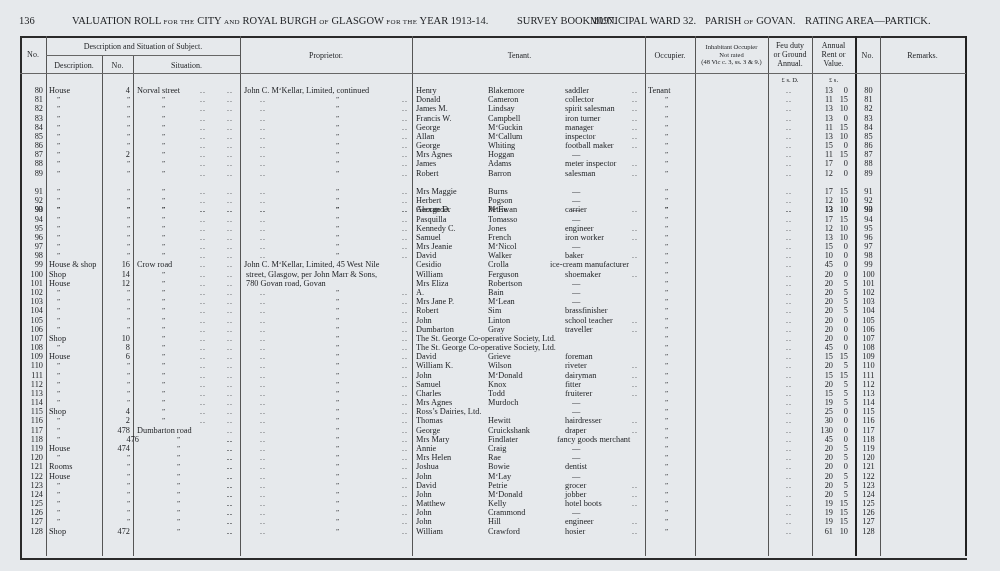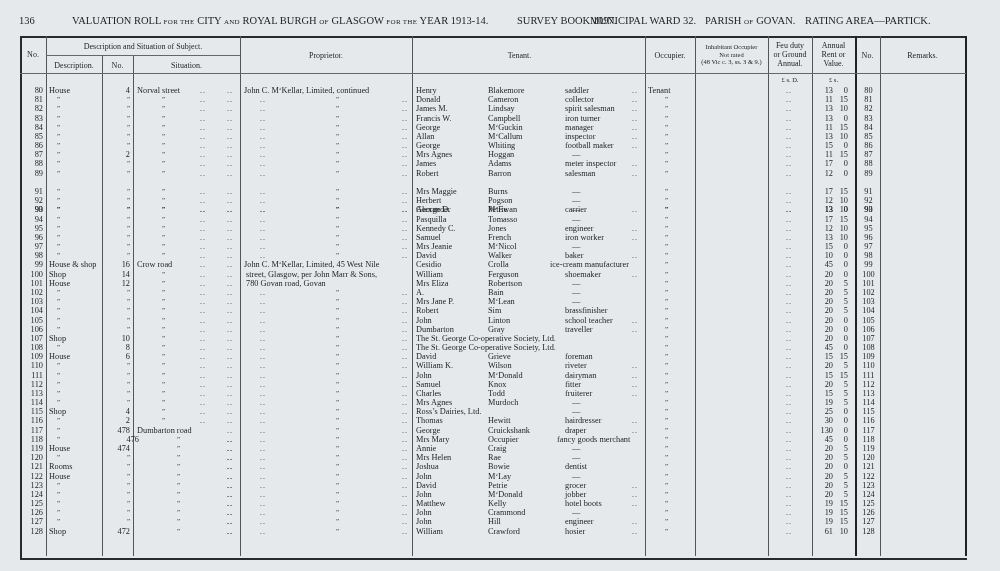--- a/index.html
+++ b/index.html
@@ -822,21 +822,21 @@
       <span class="c r" style="left:20px;width:23px">118</span>
       <span class="c ditto" style="left:57px">”</span>
       <span class="c r" style="left:102px;width:37px">476</span>
       <span class="c ditto" style="left:177px">”</span>
       <span class="c dots" style="left:227px">..</span>
       <span class="c dots" style="left:227px">..</span>
       <span class="c dots" style="left:260px">..</span>
       <span class="c ditto" style="left:336px">”</span>
       <span class="c dots" style="left:402px">..</span>
       <span class="c" style="left:416px">Mrs Mary</span>
-      <span class="c" style="left:488px">Occupier</span>
+      <span class="c" style="left:488px">Findlater</span>
       <span class="c" style="left:557px">fancy goods merchant</span>
       <span class="c ditto" style="left:665px">”</span>
       <span class="c dots" style="left:786px">..</span>
       <span class="c r" style="left:812px;width:21px">45</span>
       <span class="c r" style="left:834px;width:14px">0</span>
       <span class="c ctr" style="left:855px;width:27px">118</span>
     </div>
     <div class="row" style="top: 444.02px;">
       <span class="c r" style="left:20px;width:23px">119</span>
       <span class="c" style="left:49px">House</span>

